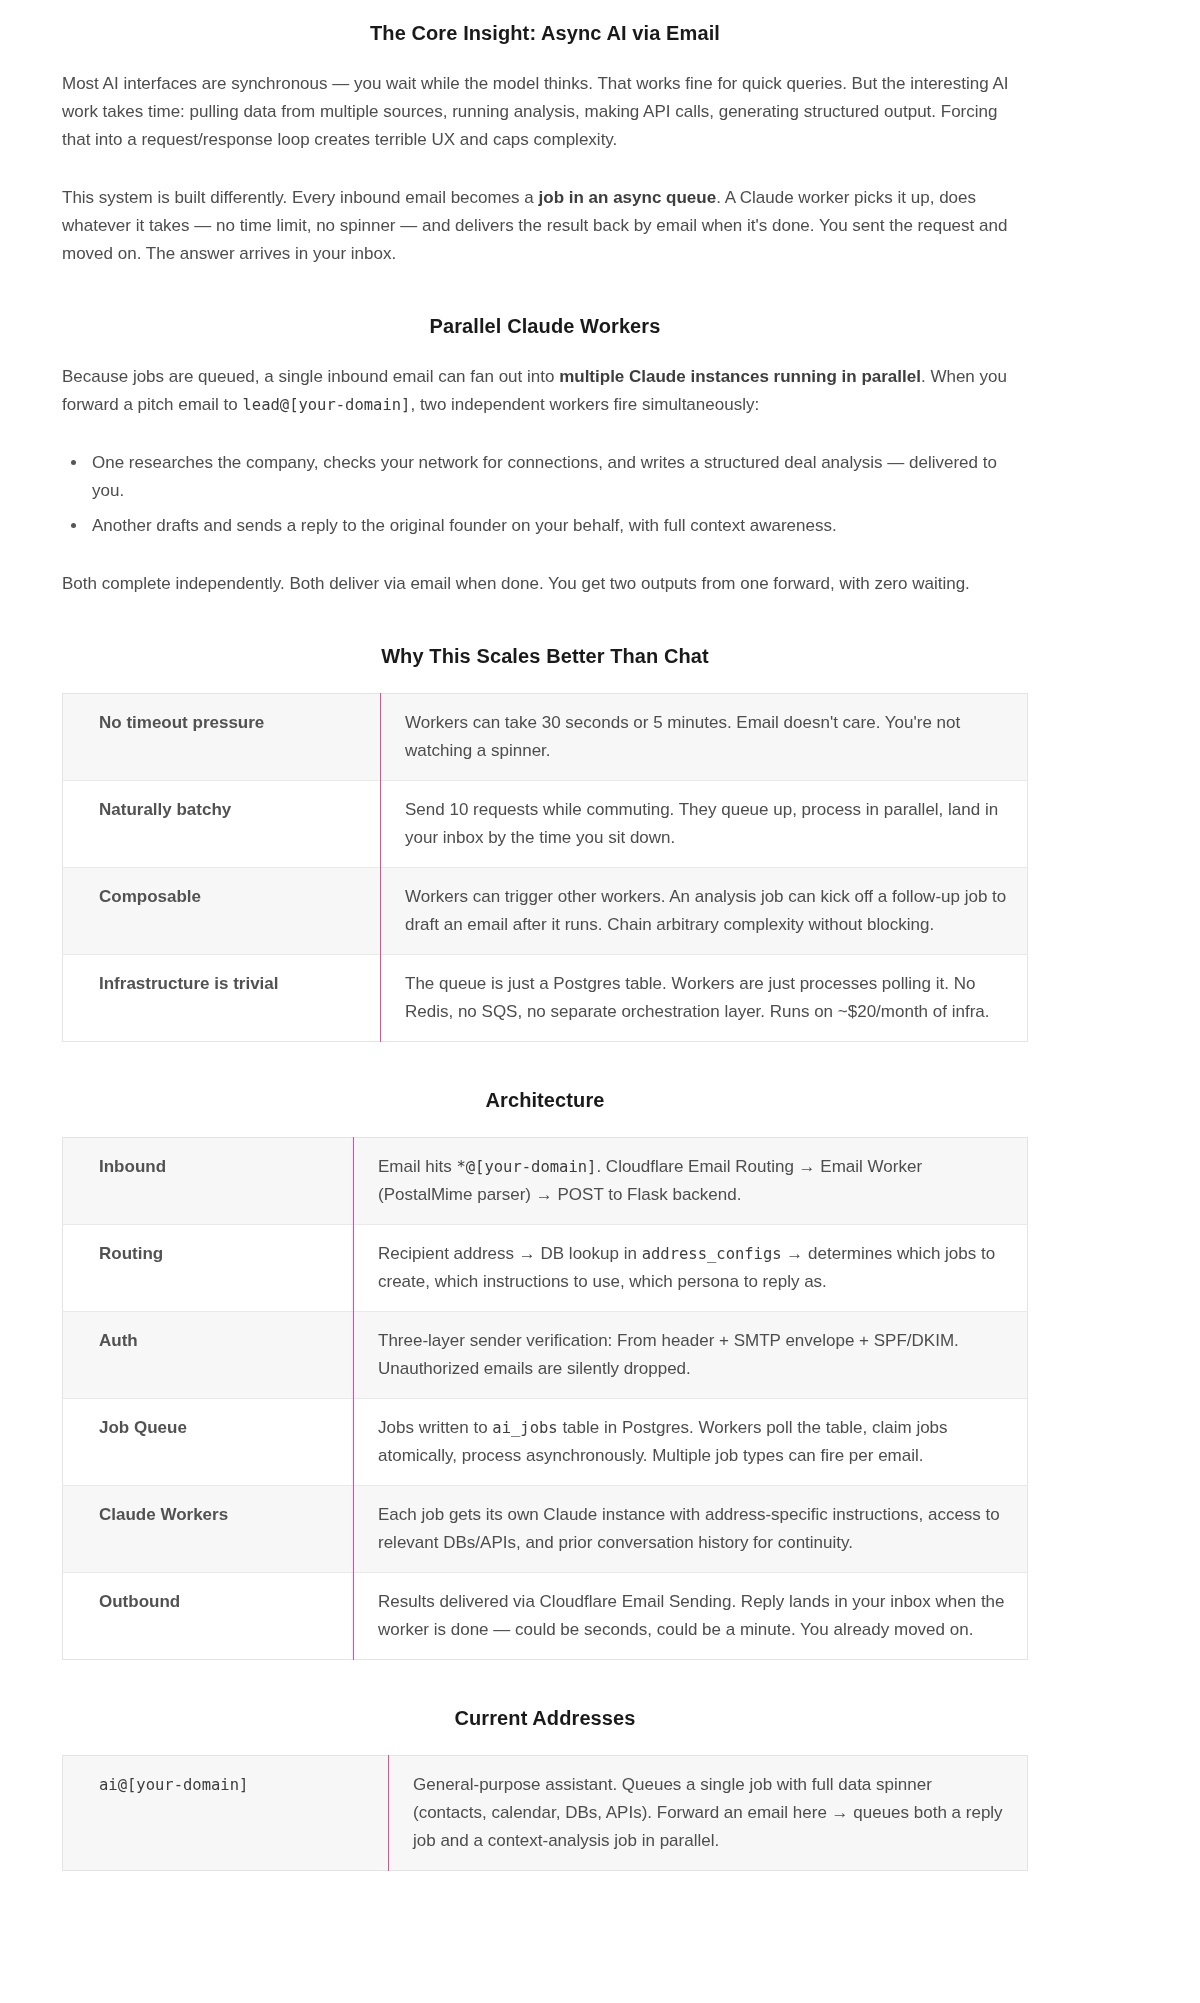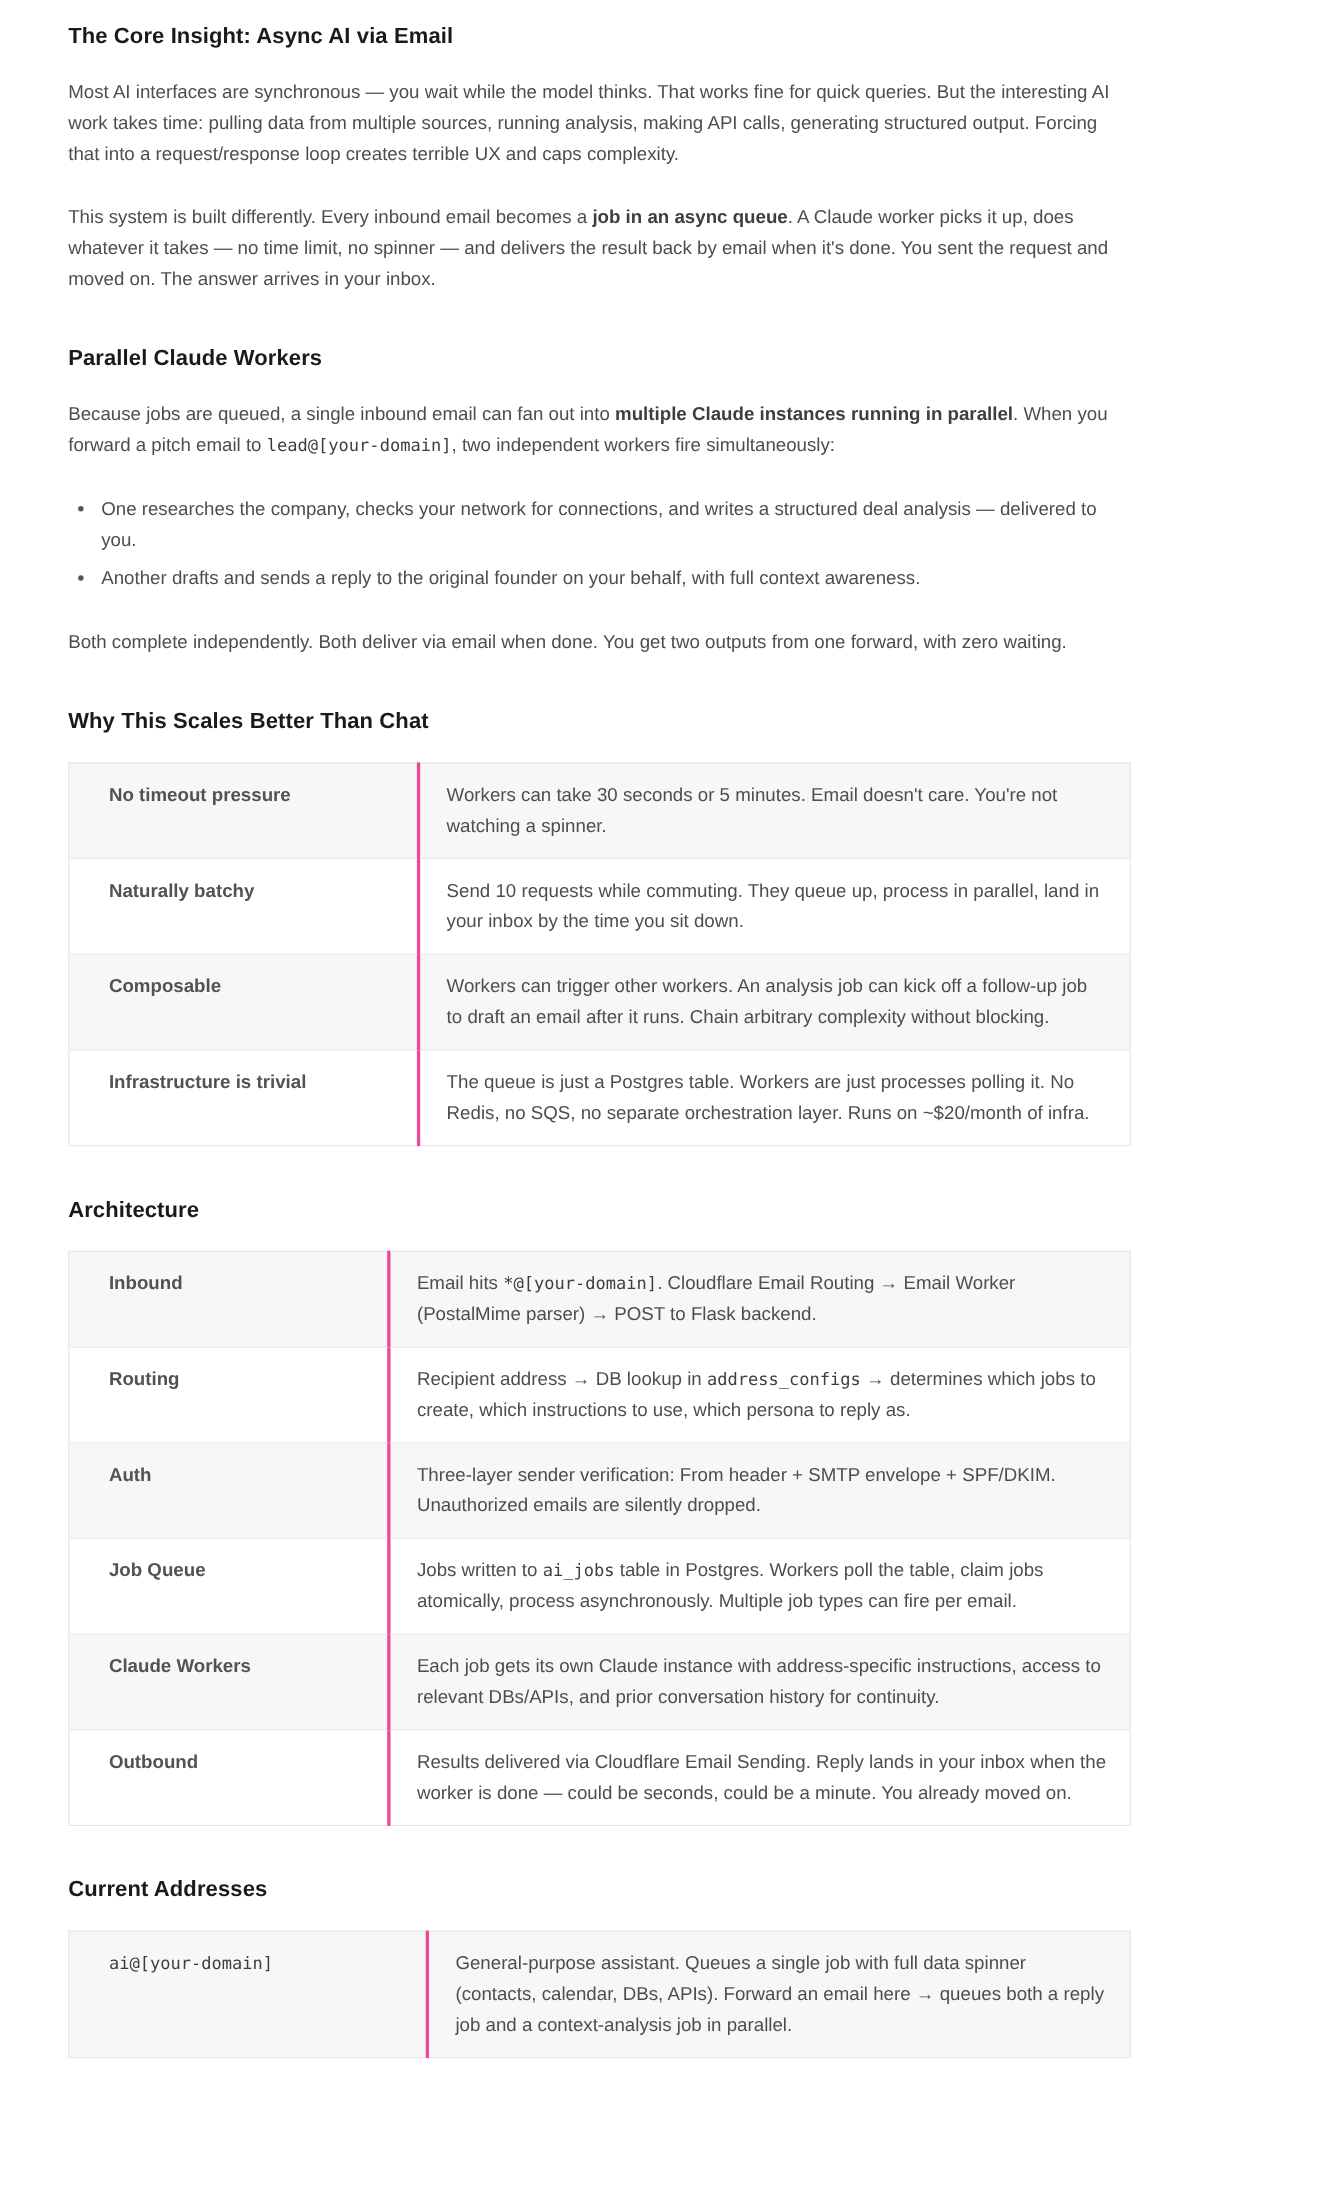--- a/index.html
+++ b/index.html
@@ -15,20 +15,21 @@
     margin-left: 62px;
     padding-top: 21px;
     font-size: 17px;
     line-height: 28px;
   }
   h2 {
     font-size: 20px; line-height: 25px;
     font-weight: 700; color: #1a1a1a;
     margin: 46px 0 24px 0;
     letter-spacing: 0.1px;
+    text-align: center;
   }
   h2.first { margin-top: 0; }
   p { margin: 4px 0 30px 0; }
   strong { font-weight: 700; color: #3e3e3e; }
   code {
     font-family: "DejaVu Sans Mono", "Liberation Mono", monospace;
     font-size: 15.5px;
     color: #3d3d3d;
   }
   ul { margin: 0 0 30px 0; padding-left: 26px; }
@@ -43,21 +44,21 @@
     background: #ffffff;
   }
   tbody tr:nth-child(odd) { background: #f7f7f7; }
   td {
     vertical-align: top;
     padding: 15px 20px;
     border-top: 1px solid #e9e9e9;
     line-height: 28px;
   }
   tr:first-child td { border-top: none; }
-  td.cell-label { border-right: 3px solid #ec4899; color: #525252; padding-left: 36px; }
+  td.cell-label { border-right: 1px solid #ec4899; color: #525252; padding-left: 36px; }
   td.cell-label strong { color: #525252; }
   td.cell-value { padding-left: 24px; }
   .t-why  col.c1 { width: 318px; }
   .t-arch col.c1 { width: 291px; }
   .t-addr col.c1 { width: 326px; }
 </style>
 </head>
 <body>
 
 <main class="doc">

